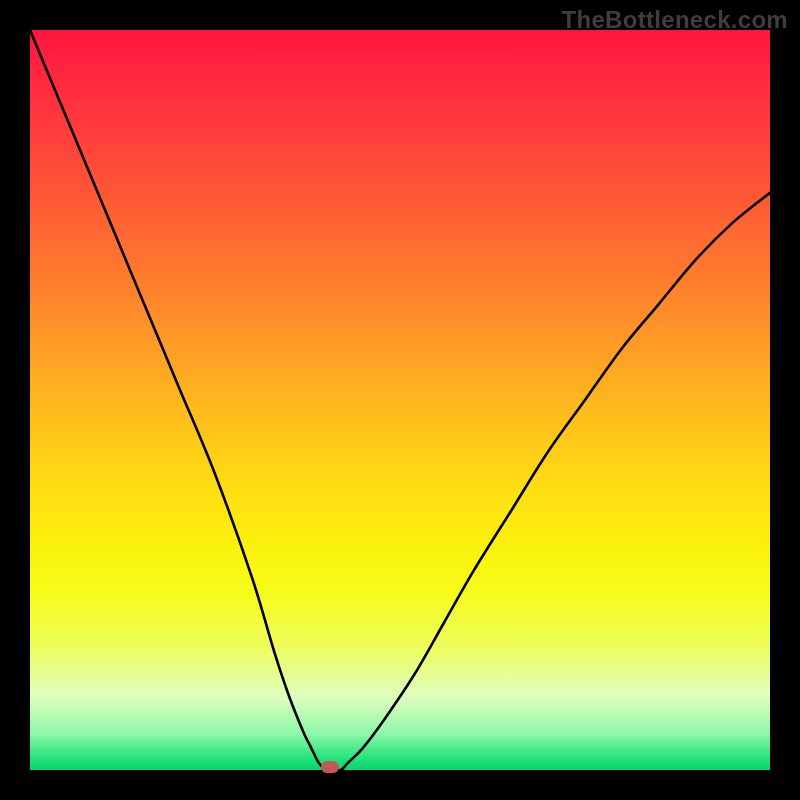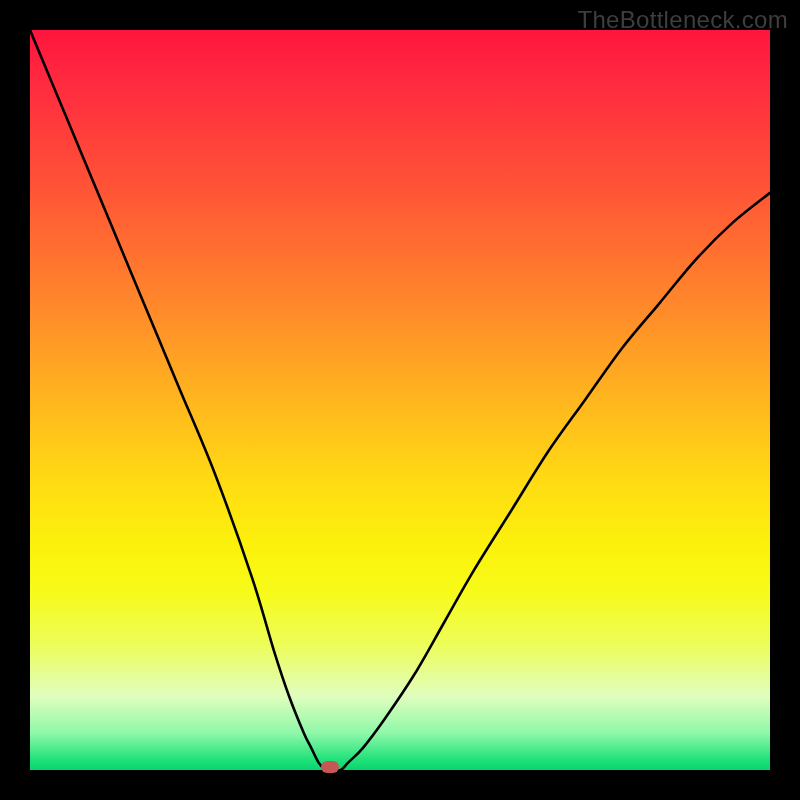--- a/index.html
+++ b/index.html
@@ -16,21 +16,21 @@
     width: 800px;
     height: 800px;
     background: #000;
   }
   .watermark {
     position: absolute;
     top: 6px;
     right: 12px;
     color: #3e3e3e;
     font-size: 24px;
-    font-weight: 400;
+    font-weight: 700;
     letter-spacing: 0.3px;
     user-select: none;
   }
   .plot-area {
     position: absolute;
     left: 30px;
     top: 30px;
     width: 740px;
     height: 740px;
     background: linear-gradient(

